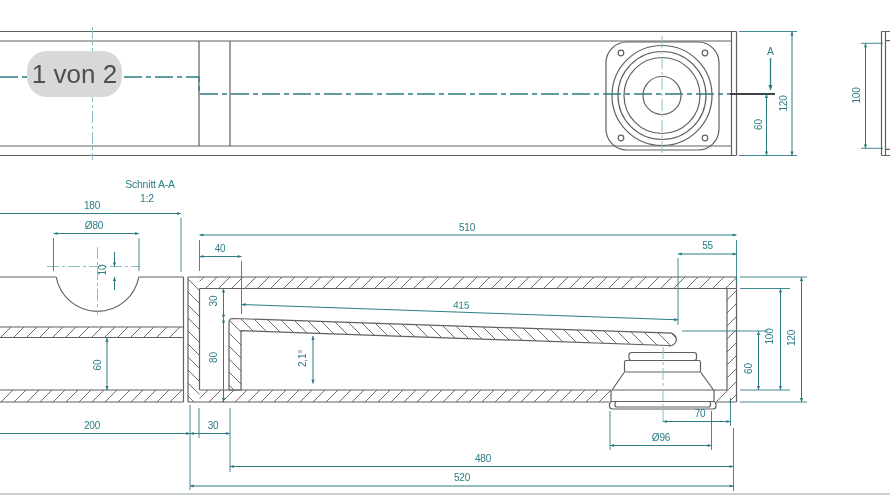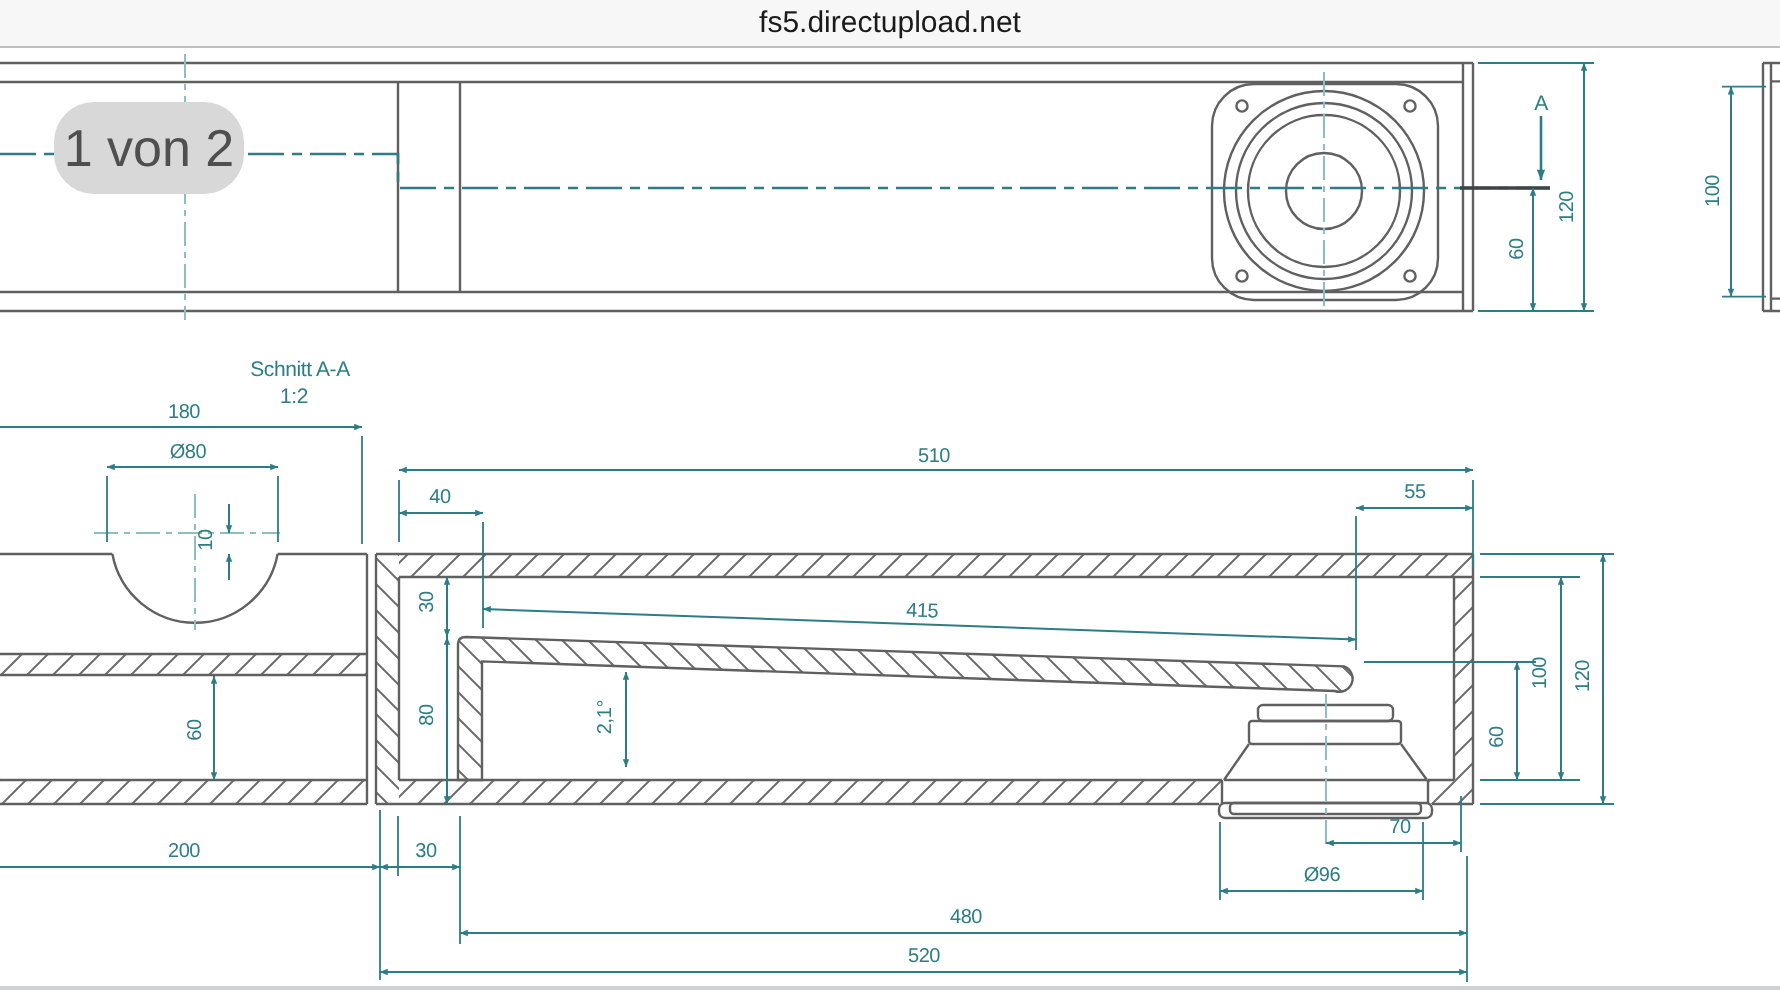--- a/index.html
+++ b/index.html
@@ -13,23 +13,20 @@
   #drawing-svg{position:absolute;left:0;top:0;}
   #bottom-sep{position:absolute;left:0;top:493px;width:890px;height:2px;background:#ccd2d4;}
   text{font-family:"Liberation Sans",sans-serif;font-size:10px;fill:#2c7d85;letter-spacing:-0.2px;}
   .st{font-size:10.5px;}
 </style>
 </head>
 <body>
 
 <div id="stage">
 
-  <div id="toolbar">
-    <span id="url-title">fs5.directupload.net</span>
-  </div>
 
   <div id="page-badge">1 von 2</div>
 
   <svg id="drawing-svg" width="890" height="500" viewBox="0 0 890 500">
     <defs>
       <marker id="ah" viewBox="0 0 10 10" refX="9.3" refY="5" markerWidth="10" markerHeight="4.2" orient="auto-start-reverse">
         <path d="M0,1.2 L9.6,5 L0,8.8 Z" fill="#2c7d85"></path>
       </marker>
       <pattern id="hA" patternUnits="userSpaceOnUse" width="13" height="13">
         <path d="M-3.25,3.25 L3.25,-3.25 M0,13 L13,0 M9.75,16.25 L16.25,9.75" stroke="#6d6d6d" stroke-width="1"></path>

